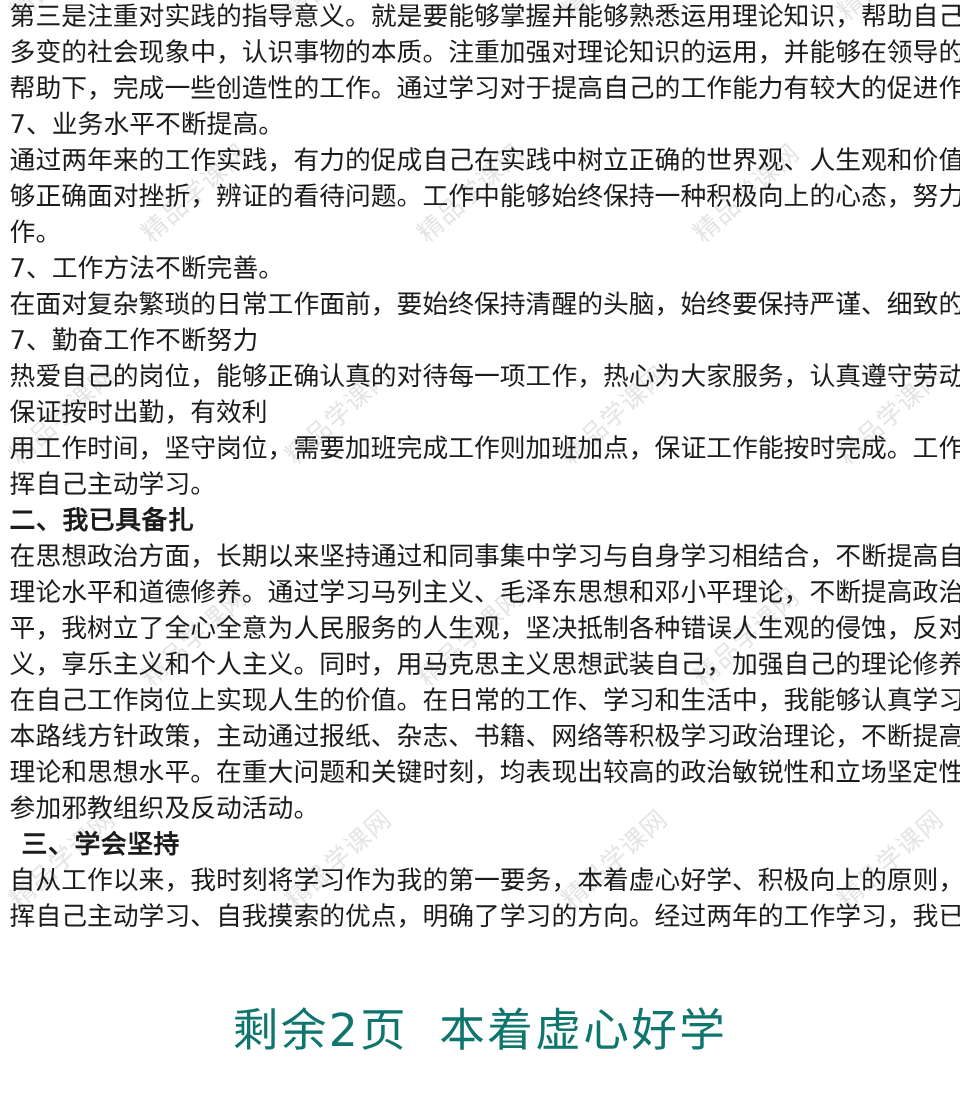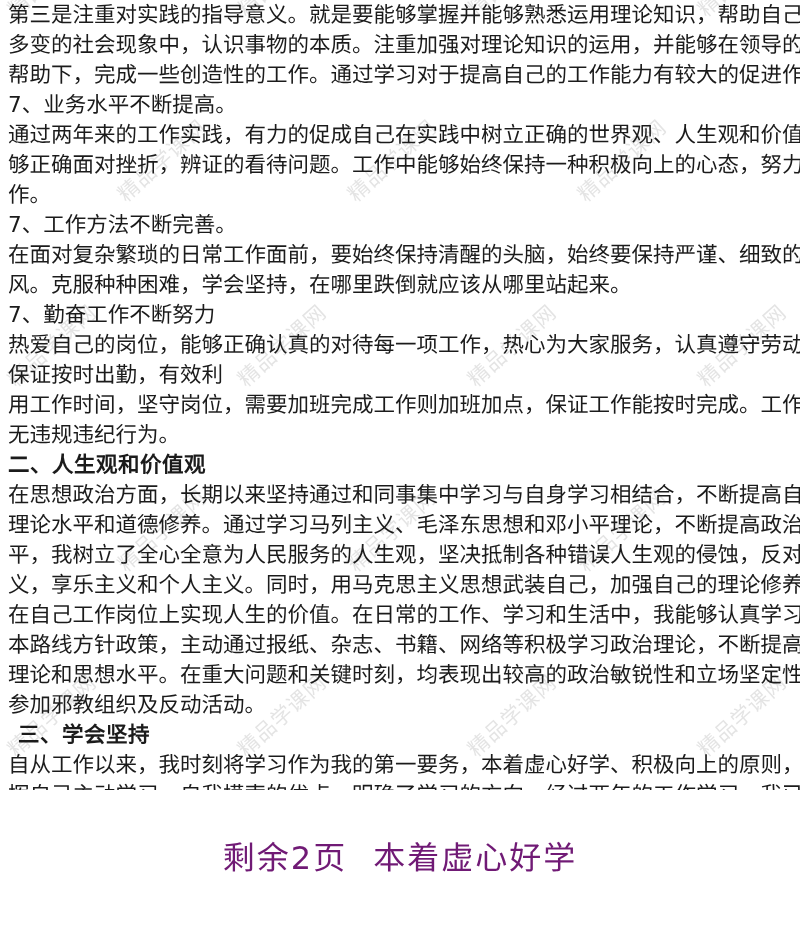--- a/index.html
+++ b/index.html
@@ -91,22 +91,22 @@
     width: 800px;
     height: 70px;
     z-index: 4;
     display: flex;
     align-items: center;
     justify-content: center;
     gap: 26px;
     pointer-events: none;
   }
   .overlay-text {
-    font-size: 32px;
-    color: #701a75;
+    font-size: 38px;
+    color: #0f766e;
     letter-spacing: 2px;
     font-weight: 400;
     font-family: "DejaVu Sans", "Liberation Sans", sans-serif;
   }
   #bottom-band {
     position: absolute;
     left: 0;
     top: 900px;
     width: 800px;
     height: 30px;
@@ -146,27 +146,26 @@
   <div id="doc-body">
       <div class="line">第三是注重对实践的指导意义。就是要能够掌握并能够熟悉运用理论知识，帮助自己在复杂</div>
       <div class="line">多变的社会现象中，认识事物的本质。注重加强对理论知识的运用，并能够在领导的指导和</div>
       <div class="line">帮助下，完成一些创造性的工作。通过学习对于提高自己的工作能力有较大的促进作用。</div>
       <div class="line">7、业务水平不断提高。</div>
       <div class="line">通过两年来的工作实践，有力的促成自己在实践中树立正确的世界观、人生观和价值观，能</div>
       <div class="line">够正确面对挫折，辨证的看待问题。工作中能够始终保持一种积极向上的心态，努力开展工</div>
       <div class="line">作。</div>
       <div class="line">7、工作方法不断完善。</div>
       <div class="line">在面对复杂繁琐的日常工作面前，要始终保持清醒的头脑，始终要保持严谨、细致的工作作</div>
-      <div class="line">风。克服种种困难，学会坚持，在哪里跌倒就应该从哪里站起来。</div>
       <div class="line">7、勤奋工作不断努力</div>
       <div class="line">热爱自己的岗位，能够正确认真的对待每一项工作，热心为大家服务，认真遵守劳动纪律，</div>
       <div class="line">保证按时出勤，有效利</div>
       <div class="line">用工作时间，坚守岗位，需要加班完成工作则加班加点，保证工作能按时完成。工作生活中</div>
-      <div class="line">无违规违纪行为。</div>
-      <div class="line heading">二、人生观和价值观</div>
+      <div class="line">挥自己主动学习。</div>
+      <div class="line heading">二、我已具备扎</div>
       <div class="line">在思想政治方面，长期以来坚持通过和同事集中学习与自身学习相结合，不断提高自身政治</div>
       <div class="line">理论水平和道德修养。通过学习马列主义、毛泽东思想和邓小平理论，不断提高政治理论水</div>
       <div class="line">平，我树立了全心全意为人民服务的人生观，坚决抵制各种错误人生观的侵蚀，反对拜金主</div>
       <div class="line">义，享乐主义和个人主义。同时，用马克思主义思想武装自己，加强自己的理论修养，争取</div>
       <div class="line">在自己工作岗位上实现人生的价值。在日常的工作、学习和生活中，我能够认真学习党的基</div>
       <div class="line">本路线方针政策，主动通过报纸、杂志、书籍、网络等积极学习政治理论，不断提高自己的</div>
       <div class="line">理论和思想水平。在重大问题和关键时刻，均表现出较高的政治敏锐性和立场坚定性。没有</div>
       <div class="line">参加邪教组织及反动活动。</div>
       <div class="line heading indent">三、学会坚持</div>
       <div class="line">自从工作以来，我时刻将学习作为我的第一要务，本着虚心好学、积极向上的原则，充分发</div>

